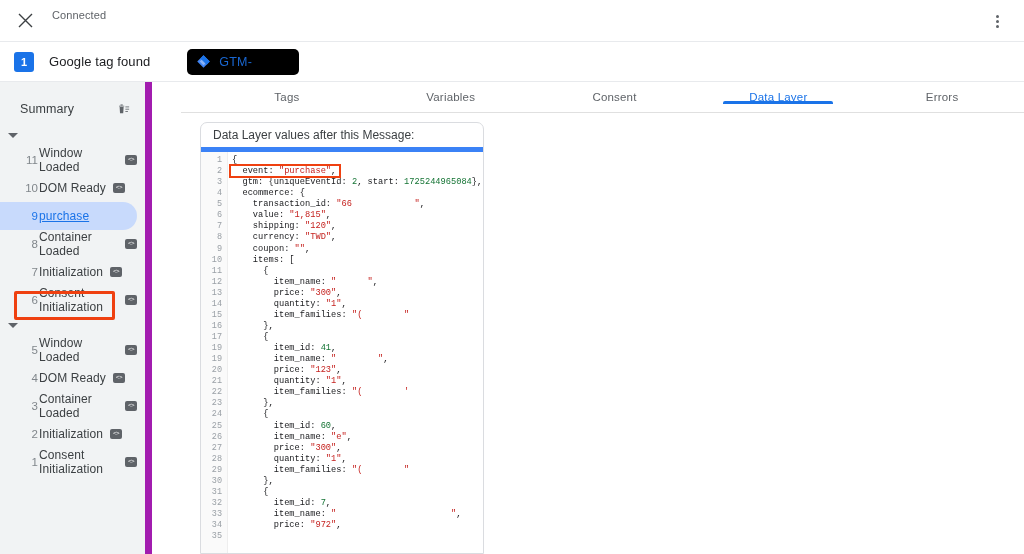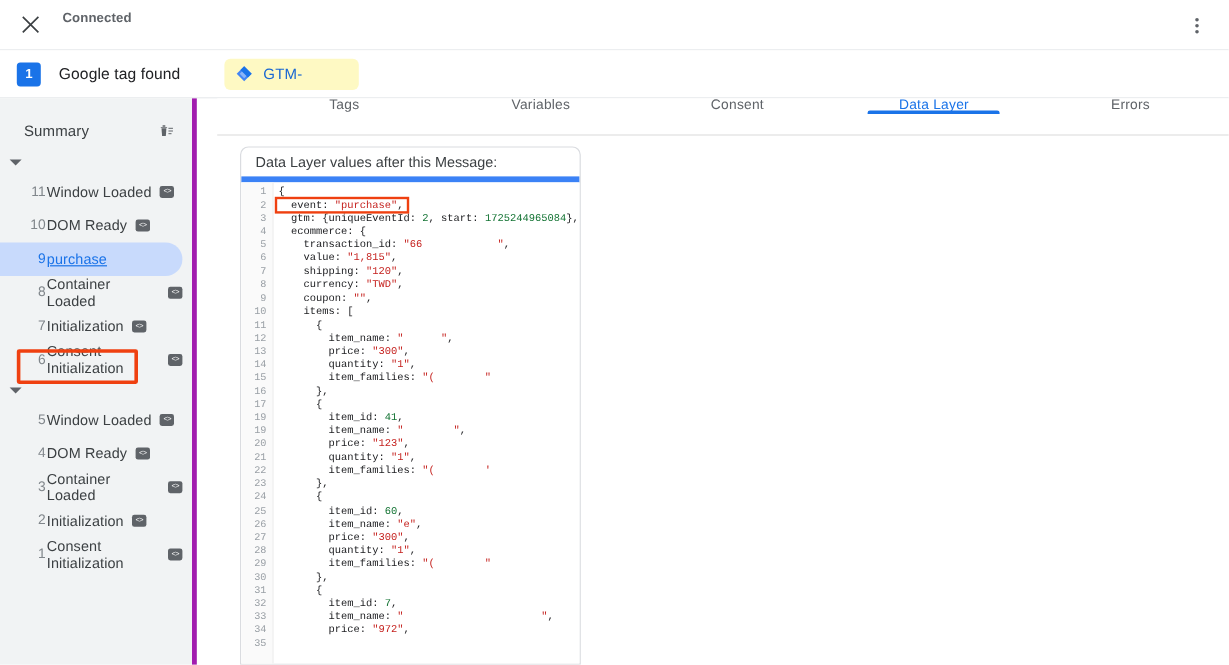--- a/index.html
+++ b/index.html
@@ -8,21 +8,21 @@
     background: #ffffff;
     font-family: "Liberation Sans", sans-serif;
     overflow: hidden;
   }
   body { position: relative; }
 
   
   .topbar {
     position: absolute; left: 0; top: 0; width: 1024px; height: 42px;
     background: #ffffff; border-bottom: 1px solid #e8eaed;
-    display: flex; align-items: center; font-weight: bold;
+    display: flex; align-items: center;
   }
   .close-btn {
     width: 34px; height: 34px; margin-left: 8px;
     display: flex; align-items: center; justify-content: center;
     border-radius: 50%; cursor: pointer;
   }
   .close-btn svg { display: block; }
   .conn-status {
     margin-left: 10px; font-size: 11px; color: #5f6368; letter-spacing: .1px;
     align-self: flex-start; margin-top: 9px;
@@ -45,34 +45,34 @@
   .tag-count {
     margin-left: 14px; width: 20px; height: 20px; border-radius: 3px;
     background: #1a73e8; color: #fff; font-size: 11px; font-weight: bold;
     display: flex; align-items: center; justify-content: center;
   }
   .tag-label {
     margin-left: 15px; font-size: 13px; color: #202124; font-weight: 500;
     letter-spacing: .1px;
   }
   .gtm-chip {
-    margin-left: 37px; height: 26px; background: #fef9c3; border-radius: 5px;
+    margin-left: 37px; height: 26px; background: #000000; border-radius: 5px;
     display: flex; align-items: center; padding: 0 14px 0 9px; cursor: pointer;
     min-width: 112px;
   }
   .gtm-diamond {
     width: 15px; height: 15px; flex: 0 0 auto;
     display: flex; align-items: center; justify-content: center;
   }
   .gtm-text { margin-left: 8px; font-size: 12.5px; color: #1967d2; letter-spacing: .2px; }
 
   
   .sidebar {
-    position: absolute; left: 0; top: 82px; width: 164px; height: 472px;
-    background: #f1f3f4; border-right: 4px solid #a21caf;
+    position: absolute; left: 0; top: 82px; width: 152px; height: 472px;
+    background: #f1f3f4; border-right: 7px solid #a21caf;
     overflow: hidden;
   }
   .sidebar-head {
     height: 30px; display: flex; align-items: center;
     padding: 0 14px 0 20px; justify-content: space-between;
     margin-top: 12px;
   }
   .sidebar-title { font-size: 12.5px; color: #3c4043; letter-spacing: .1px; }
   .trash-icon { cursor: pointer; display: flex; }
 
@@ -106,21 +106,21 @@
     z-index: 5;
   }
 
   
   .main {
     position: absolute; left: 181px; top: 82px; width: 843px; height: 472px;
     background: #fff;
   }
   .tabs {
     height: 31px; display: flex; border-bottom: 1px solid #e0e0e0;
-    align-items: flex-start; position: relative; padding-left: 24px;
+    align-items: center; position: relative; padding-left: 24px;
   }
   .tab {
     flex: 1; display: flex; align-items: center; justify-content: center;
     font-size: 11.5px; color: #5f6368; cursor: pointer; letter-spacing: .2px;
     position: relative;
   }
   .tab.active { color: #1a73e8; }
   .tab.active::after {
     content: ""; position: absolute; left: 50%; transform: translateX(-50%);
     bottom: -1px; width: 110px; height: 3px; background: #1a73e8;

